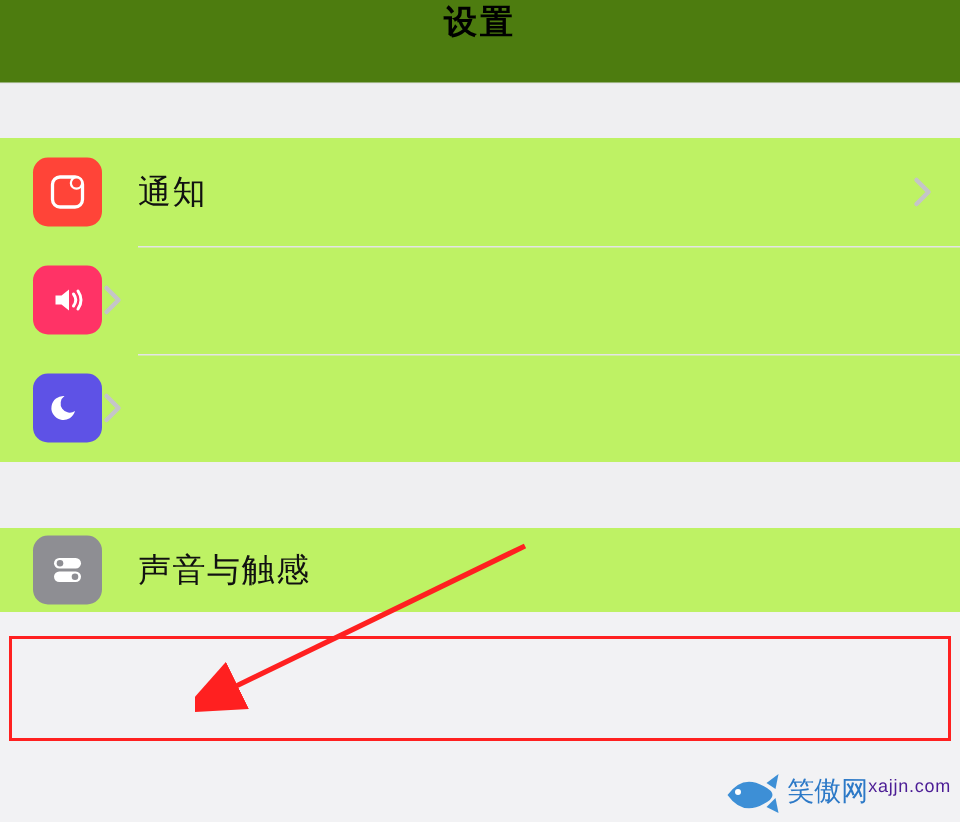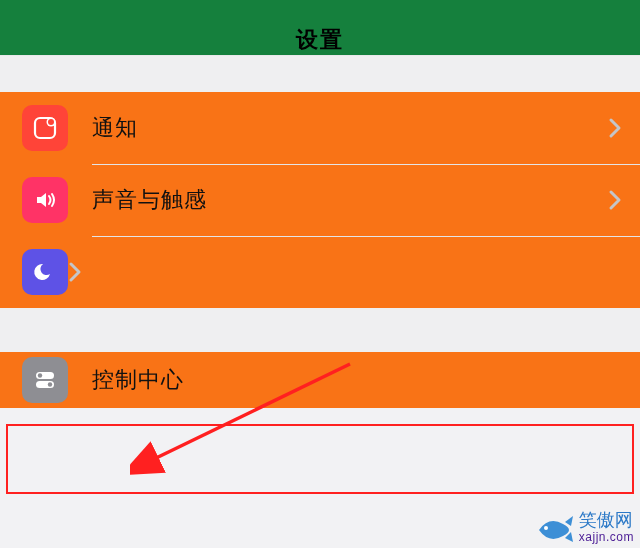--- a/index.html
+++ b/index.html
@@ -6,34 +6,34 @@
   body {
     width: 640px;
     height: 548px;
     font-family: -apple-system, "Helvetica Neue", Arial, sans-serif;
     background: #f2f2f4;
     position: relative;
     overflow: hidden;
   }
   .header {
     height: 56px;
-    background: #15803d;
+    background: #4d7c0f;
     display: flex;
-    align-items: flex-end;
+    align-items: flex-start;
     justify-content: center;
     border-bottom: 1px solid #e8e8ea;
   }
   .header-title {
     font-size: 22px;
     font-weight: 600;
     color: #000;
     letter-spacing: 2px;
   }
   .section-gap { height: 36px; background: #efeff1; }
-  .group { background: #f97316; }
+  .group { background: #bef264; }
   .row {
     display: flex;
     align-items: center;
     height: 72px;
     padding: 0 18px 0 22px;
     position: relative;
   }
   .row + .row::before {
     content: "";
     position: absolute;
@@ -76,21 +76,21 @@
     z-index: 6;
     pointer-events: none;
   }
   .watermark {
     position: absolute;
     right: 6px; bottom: 4px;
     display: flex; align-items: center;
     font-size: 18px; color: #2c79c7;
     z-index: 7;
   }
-  .watermark .wm-text { display:flex; flex-direction:column; line-height:1.1; }
+  .watermark .wm-text { display:flex; flex-direction:row; line-height:1.1; }
   .watermark .wm-sub { font-size: 12px; color: #4c1d95; letter-spacing: 0.5px; }
   .wm-fish {
     width: 40px; height: 32px; margin-right: 4px;
   }
 </style>
 </head>
 <body>
 
 <div class="header">
   <div class="header-title">设置</div>
@@ -115,21 +115,20 @@
   </div>
 
   <div class="row">
     <div class="icon-wrap icon-pink">
       <svg width="28" height="28" viewBox="0 0 28 28">
           <path d="M6 11 L10 11 L15 7 L15 21 L10 17 L6 17 Z" fill="#fff"></path>
           <path d="M18 10 Q21 14 18 18" fill="none" stroke="#fff" stroke-width="2" stroke-linecap="round"></path>
           <path d="M21 8 Q25 14 21 20" fill="none" stroke="#fff" stroke-width="2" stroke-linecap="round"></path>
         </svg>
     </div>
-    <div class="row-label">声音与触感</div>
     <svg class="chevron" width="14" height="22" viewBox="0 0 14 22">
         <polyline points="3,3 11,11 3,19" fill="none" stroke="#c5c5c8" stroke-width="3" stroke-linecap="round" stroke-linejoin="round"></polyline>
       </svg>
   </div>
 
   <div class="row">
     <div class="icon-wrap icon-purple">
       <svg width="28" height="28" viewBox="0 0 28 28">
           <path d="M19 16 A8 8 0 1 1 12 6 A6 6 0 0 0 19 16 Z" fill="#fff"></path>
         </svg>
@@ -149,21 +148,21 @@
 
   <div class="row" style="height:56px;">
     <div class="icon-wrap icon-gray">
       <svg width="28" height="28" viewBox="0 0 28 28">
           <rect x="5" y="6" width="18" height="7" rx="3.5" fill="#fff"></rect>
           <circle cx="9" cy="9.5" r="2.2" fill="#8e8e93"></circle>
           <rect x="5" y="15" width="18" height="7" rx="3.5" fill="#fff"></rect>
           <circle cx="19" cy="18.5" r="2.2" fill="#8e8e93"></circle>
         </svg>
     </div>
-    <div class="row-label">控制中心</div>
+    <div class="row-label">声音与触感</div>
   </div>
 
 </div>
 
 <div class="highlight-box"></div>
 
 <svg class="arrow-svg" viewBox="0 0 240 120">
   <defs>
     <marker id="ah" markerWidth="12" markerHeight="10" refX="2" refY="5" orient="auto">
       <path d="M0,0 L12,5 L0,10 Z" fill="#ff2020"></path>

